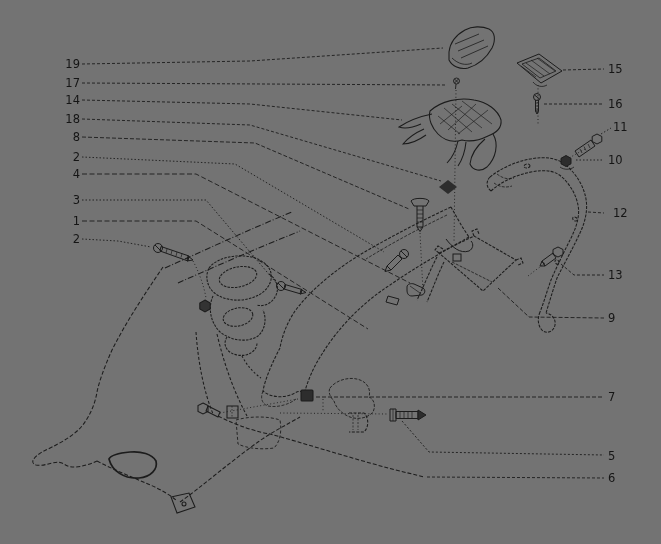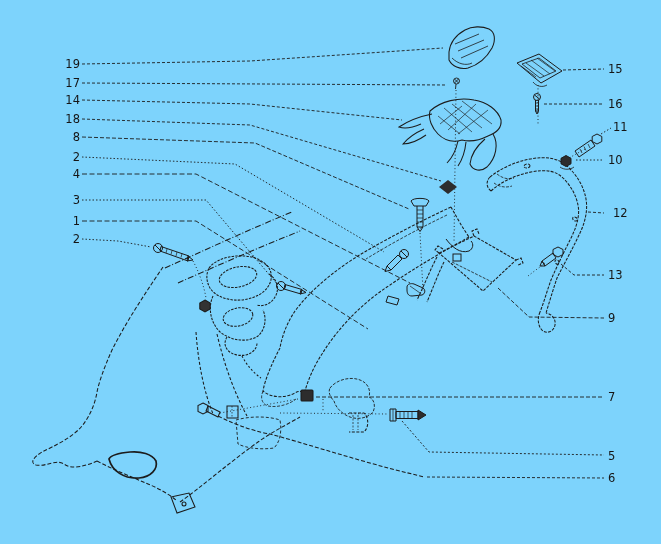--- a/index.html
+++ b/index.html
@@ -1,16 +1,16 @@
 <!DOCTYPE html>
 <html><head>
 <meta charset="utf-8">
 <style>
   html,body{margin:0;padding:0;background:#ffffff;}
-  #stage{position:relative;width:661px;height:544px;background:#7dd3fc;overflow:hidden;}
+  #stage{position:relative;width:661px;height:544px;background:#737373;overflow:hidden;}
   svg{display:block;}
   text.callout{font-family:"DejaVu Sans",sans-serif;font-size:11.5px;fill:#151515;}
   .ink{stroke:#1c1c1c;fill:none;}
 </style>
 </head>
 <body>
 
 <div id="stage">
 <svg width="661" height="544" viewBox="0 0 661 544">
 

